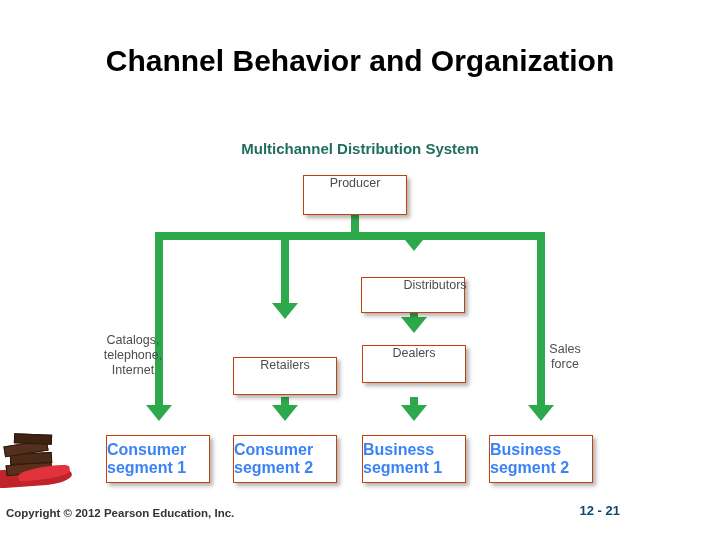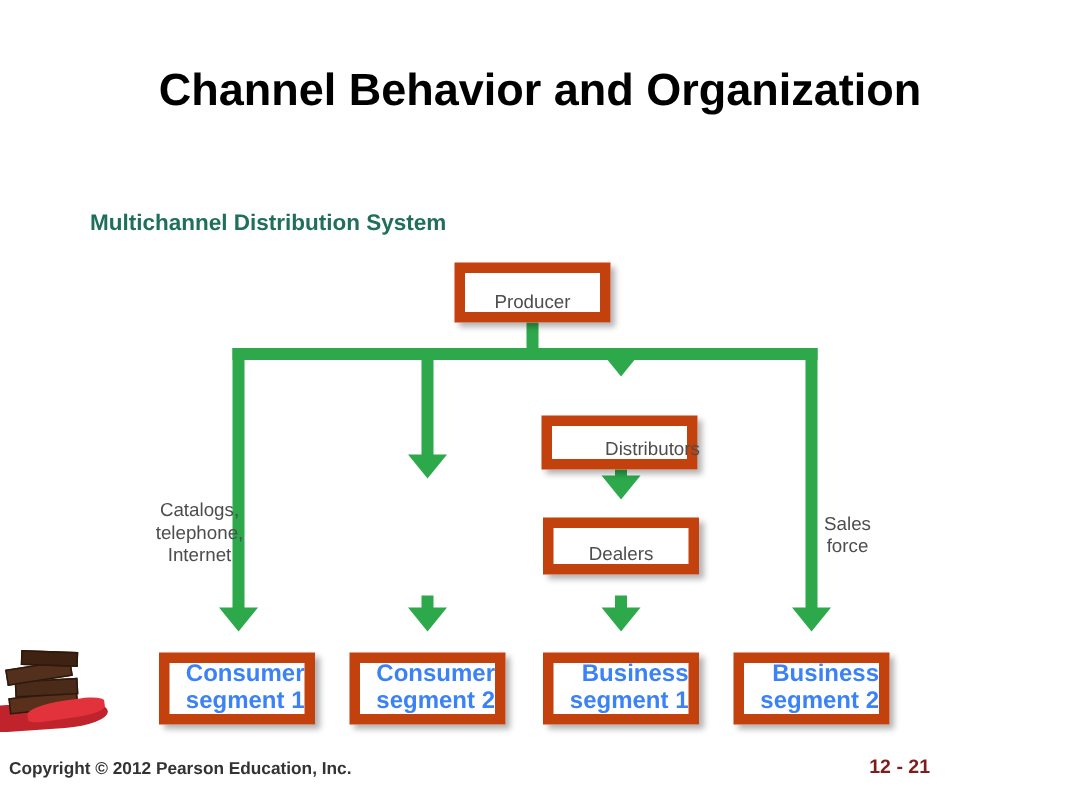--- a/index.html
+++ b/index.html
@@ -34,42 +34,43 @@
     color: #000000;
     line-height: 1.28;
     letter-spacing: 0px;
   }
 
   .subtitle {
     position: absolute;
     left: 60px;
     top: 140px;
     width: 600px;
+    text-align: center;
     font-size: 15px;
     font-weight: bold;
     color: #1F6F5C;
   }
 
   
   .diagram {
     position: absolute;
     left: 0;
     top: 165px;
     width: 720px;
     height: 335px;
   }
 
   
   .box {
     position: absolute;
     background: #ffffff;
-    border: 7px solid #c2410c;
+    border: 1px solid #c2410c;
     box-shadow: 3px 3px 4px rgba(0,0,0,0.30);
     display: flex;
-    align-items: flex-end;
+    align-items: flex-start;
     justify-content: center;
     text-align: center;
     color: #4d4d4d;
     font-size: 12.5px;
     line-height: 1.15;
     box-sizing: border-box;
   }
   .box.bold {
     font-weight: bold;
     color: #3b82f6;
@@ -107,21 +108,21 @@
     font-weight: bold;
     color: #333333;
     line-height: 1.45;
   }
   .page-num {
     position: absolute;
     right: 100px;
     bottom: 22px;
     font-size: 13px;
     font-weight: bold;
-    color: #7f1d1d;
+    color: #0c4a6e;
   }
 
   
   .choco {
     position: absolute;
     left: 0;
     bottom: 52px;
     width: 74px;
     height: 60px;
     overflow: hidden;
@@ -194,20 +195,23 @@
     <div class="ln" style="left:410px; top:232px; width:8px; height:12px;"></div>
 
     <div class="box" style="left:303px; top:10px; width:104px; height:40px;">
       <span>Producer</span>
     </div>
 
     <div class="box" style="left:361px; top:112px; width:104px; height:36px;padding-left:44px;">
       <span>Distributors</span>
     </div>
 
+    <div class="box" style="left:233px; top:192px; width:104px; height:38px;">
+      <span>Retailers</span>
+    </div>
 
     <div class="box" style="left:362px; top:180px; width:104px; height:38px;">
       <span>Dealers</span>
     </div>
 
     <div class="box bold" style="left:106px; top:270px; width:104px; height:48px; flex-direction:column;">
       <span>Consumer</span>
       <span>segment 1</span>
     </div>
 

